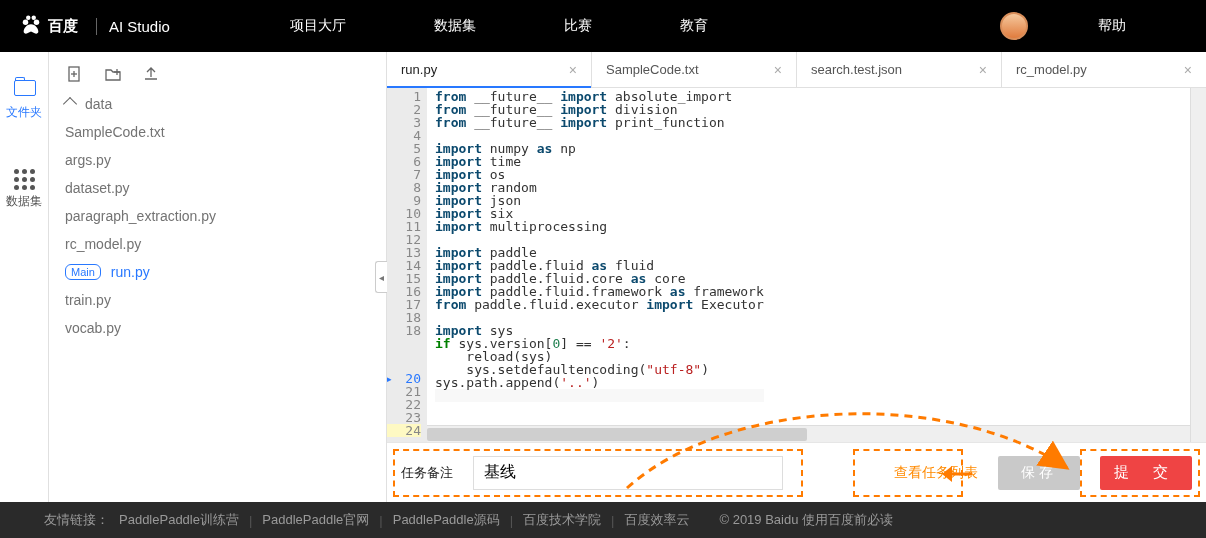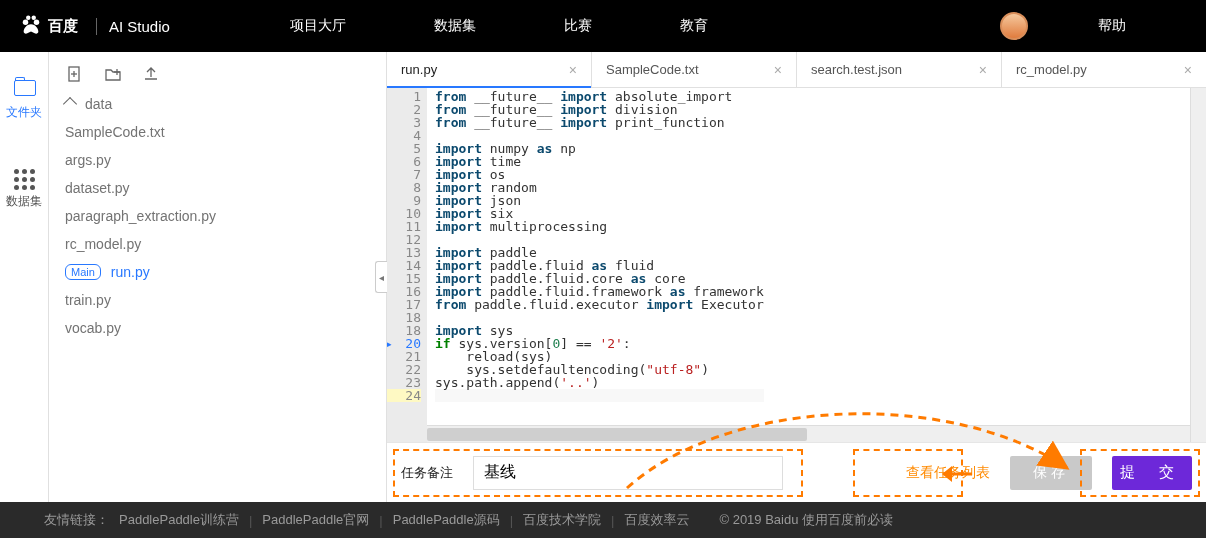--- a/index.html
+++ b/index.html
@@ -48,41 +48,41 @@
   .etab { flex: 1; display: flex; align-items: center; justify-content: space-between; padding: 0 14px; border-right: 1px solid #e0e0e0; color: #555; font-size: 13px; cursor: pointer; position: relative; }
   .etab:last-child { border-right: none;}
   .etab.active { color: #222; }
   .etab.active:after { content:""; position:absolute; left:0; right:0; bottom:-1px; height:2px; background:#2878ff; }
   .etab .x { color: #aaa; font-size: 14px; }
   
   .code-wrap { flex: 1; min-height: 0; position: relative; }
   .code { display: flex; font-family: Consolas, monospace; font-size: 13px; line-height: 13px; height: 100%; overflow: hidden; }
   .gut { width: 40px; background: #ebebeb; text-align: right; padding: 2px 6px 2px 0; color: #888; user-select:none; }
   .gut div { height: 13px; }
-  .gut-mod { color:#2878ff; position:relative;}
+  .gut-mod { color:#2878ff; position:relative;margin-top:35px;}
   .gut-mod:before{content:"▸"; position:absolute; left:-2px;}
   .src { padding: 2px 0 2px 8px; background: #fff; white-space: pre; }
   .src div { height: 13px; }
   .kw { color: #0c4a6e; font-weight: bold; }
   .kw2 { color: #008000; font-weight: bold; }
   .str { color: #ba2121; }
   .num { color:#208050;}
   .cur-line-gut { background:#fef9c3; }
   .cur-line-src { background:#f8f8f8; }
   .hscroll { position:absolute; left:40px; right:16px; bottom:0; height:17px; background:#efefef; border-top:1px solid #ddd;}
   .hscroll-thumb { position:absolute; left:0; top:2px; height:13px; width:380px; background:#cfcfcf; border-radius:2px;}
   .vscroll { position:absolute; right:0; top:0; bottom:0; width:16px; background:#efefef; border-left:1px solid #ddd;}
   
   
   .action-bar { height: 60px; display: flex; align-items: center; padding: 0 14px; border-top: 1px solid #e6e6e6; gap: 20px; position: relative; }
   .remark-lbl { font-size: 13px; color: #222; }
   .remark-input { width: 310px; height: 34px; border: 1px solid #ddd; padding: 0 10px; font-size: 16px; }
   .view-link { color: #ff8a00; font-size: 14px; cursor:pointer; margin-left: auto; }
   .btn-save { width: 82px; height: 34px; background: #c9c9c9; color: #fff; border: none; font-size: 14px; letter-spacing: 4px; border-radius: 2px;}
-  .btn-submit { width: 80px; height: 34px; background: #6d28d9; color: #fff; border: none; font-size: 15px; letter-spacing: 10px; border-radius: 2px; }
+  .btn-submit { width: 92px; height: 34px; background: #ef4444; color: #fff; border: none; font-size: 15px; letter-spacing: 10px; border-radius: 2px; }
   
   
   .hl { position: absolute; border: 2.5px dashed #ff7b00; pointer-events: none; }
   
   
   .footer { height: 36px; background: #2a2a2a; color: #999; display: flex; align-items: center; padding: 0 44px; font-size: 13px; gap: 10px; }
   .footer a { color: #999; text-decoration: none; }
   .footer .sep { color: #555; }
 
   

